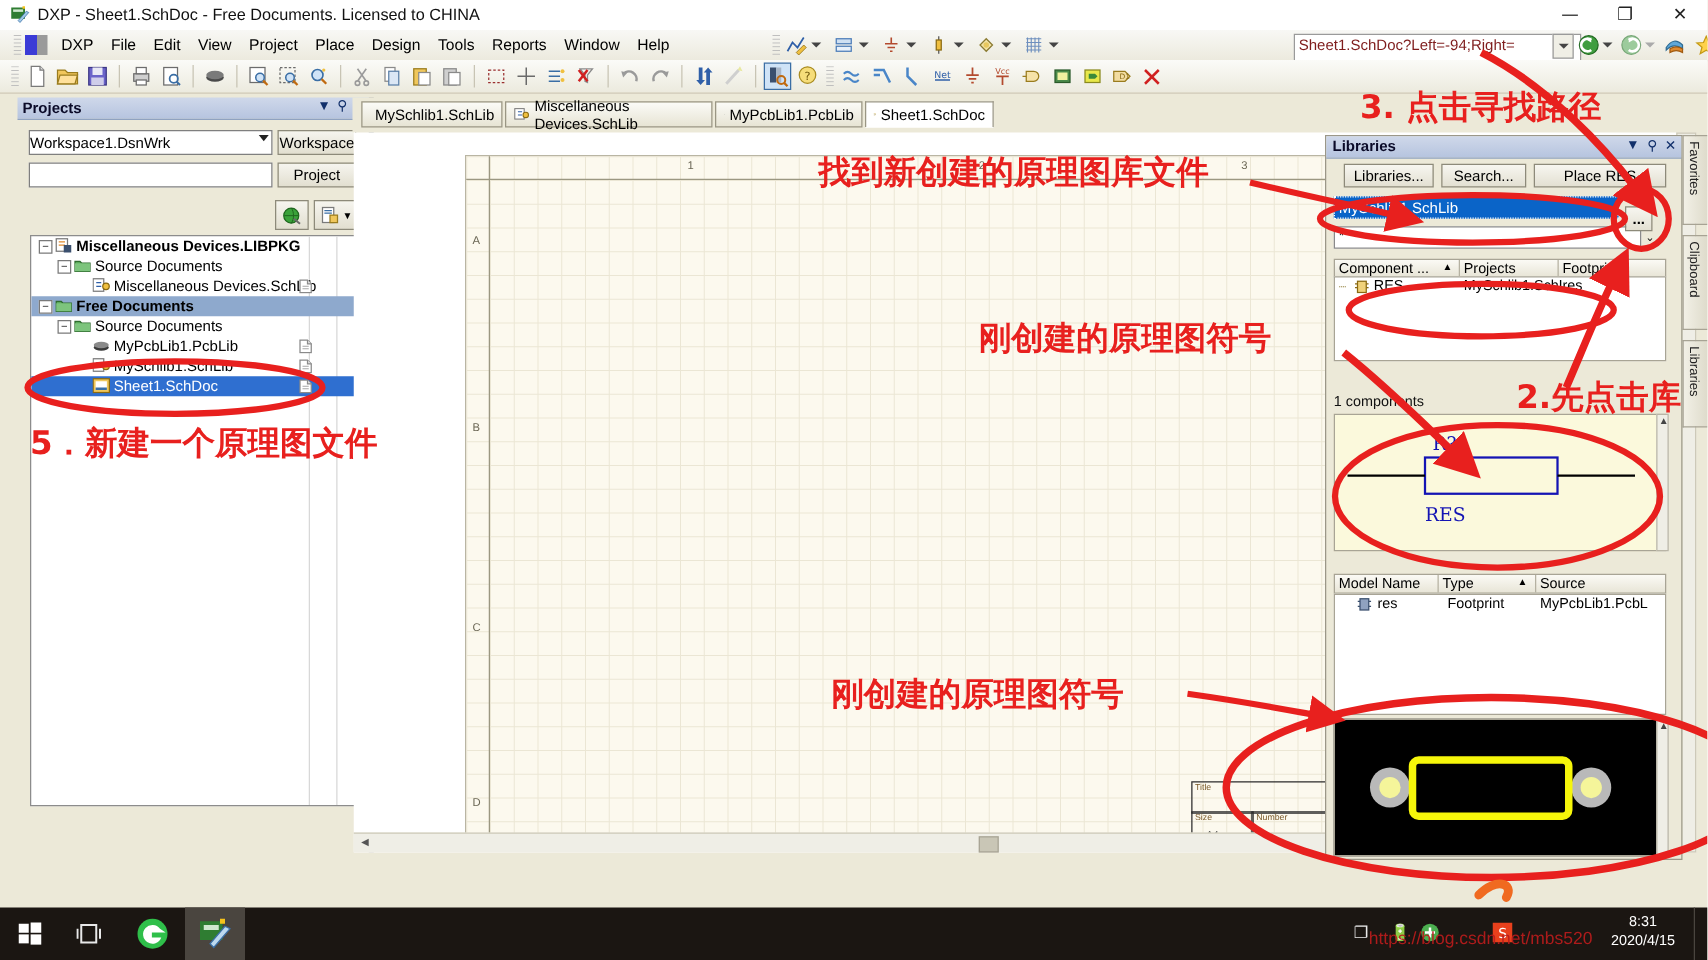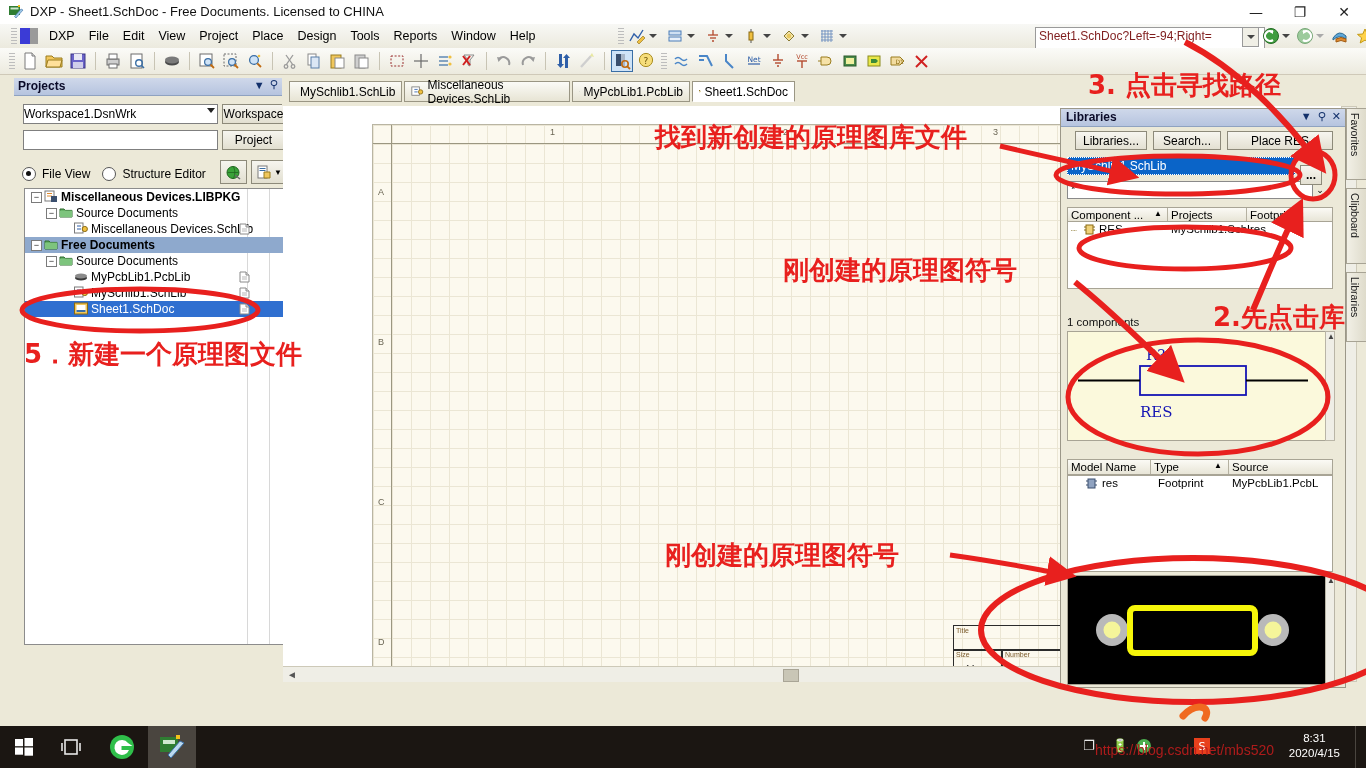--- a/index.html
+++ b/index.html
@@ -501,26 +501,20 @@
       <span>Workspace1.DsnWrk</span>
       <span class="cb-arrow"></span>
     </div>
     <div class="sbtn" style="left:208px;top:26px;width:63px;height:20px">Workspace</div>
 
     <div class="combo" style="left:9px;top:52px;width:195px">
       <span></span>
     </div>
     <div class="sbtn" style="left:208px;top:52px;width:63px;height:20px">Project</div>
 
-    <div class="radio-row">
-      <span class="rad on"></span>
-      <span>File View</span>
-      <span class="rad" style="margin-left:6px"></span>
-      <span>Structure Editor</span>
-    </div>
     <div class="sbtn" style="left:206px;top:82px;width:27px;height:24px">
       <svg width="17" height="17" viewBox="0 0 17 17">
         <circle cx="8" cy="8.5" r="6" fill="#3aa23a" stroke="#1f661f"></circle>
         <path d="M2.5 8.5h11M8 2.5c2.4 2.6 2.4 9.4 0 12" fill="none" stroke="#1f661f" stroke-width=".8"></path>
         <path d="M10 11 l5 4" stroke="#6a6a6a" stroke-width="1.6"></path>
       </svg>
     </div>
     <div class="sbtn" style="left:237px;top:82px;width:36px;height:24px">
       <svg width="16" height="16" viewBox="0 0 16 16">
         <rect x="2" y="2" width="9" height="12" fill="#fff" stroke="#7a7a7a"></rect>

